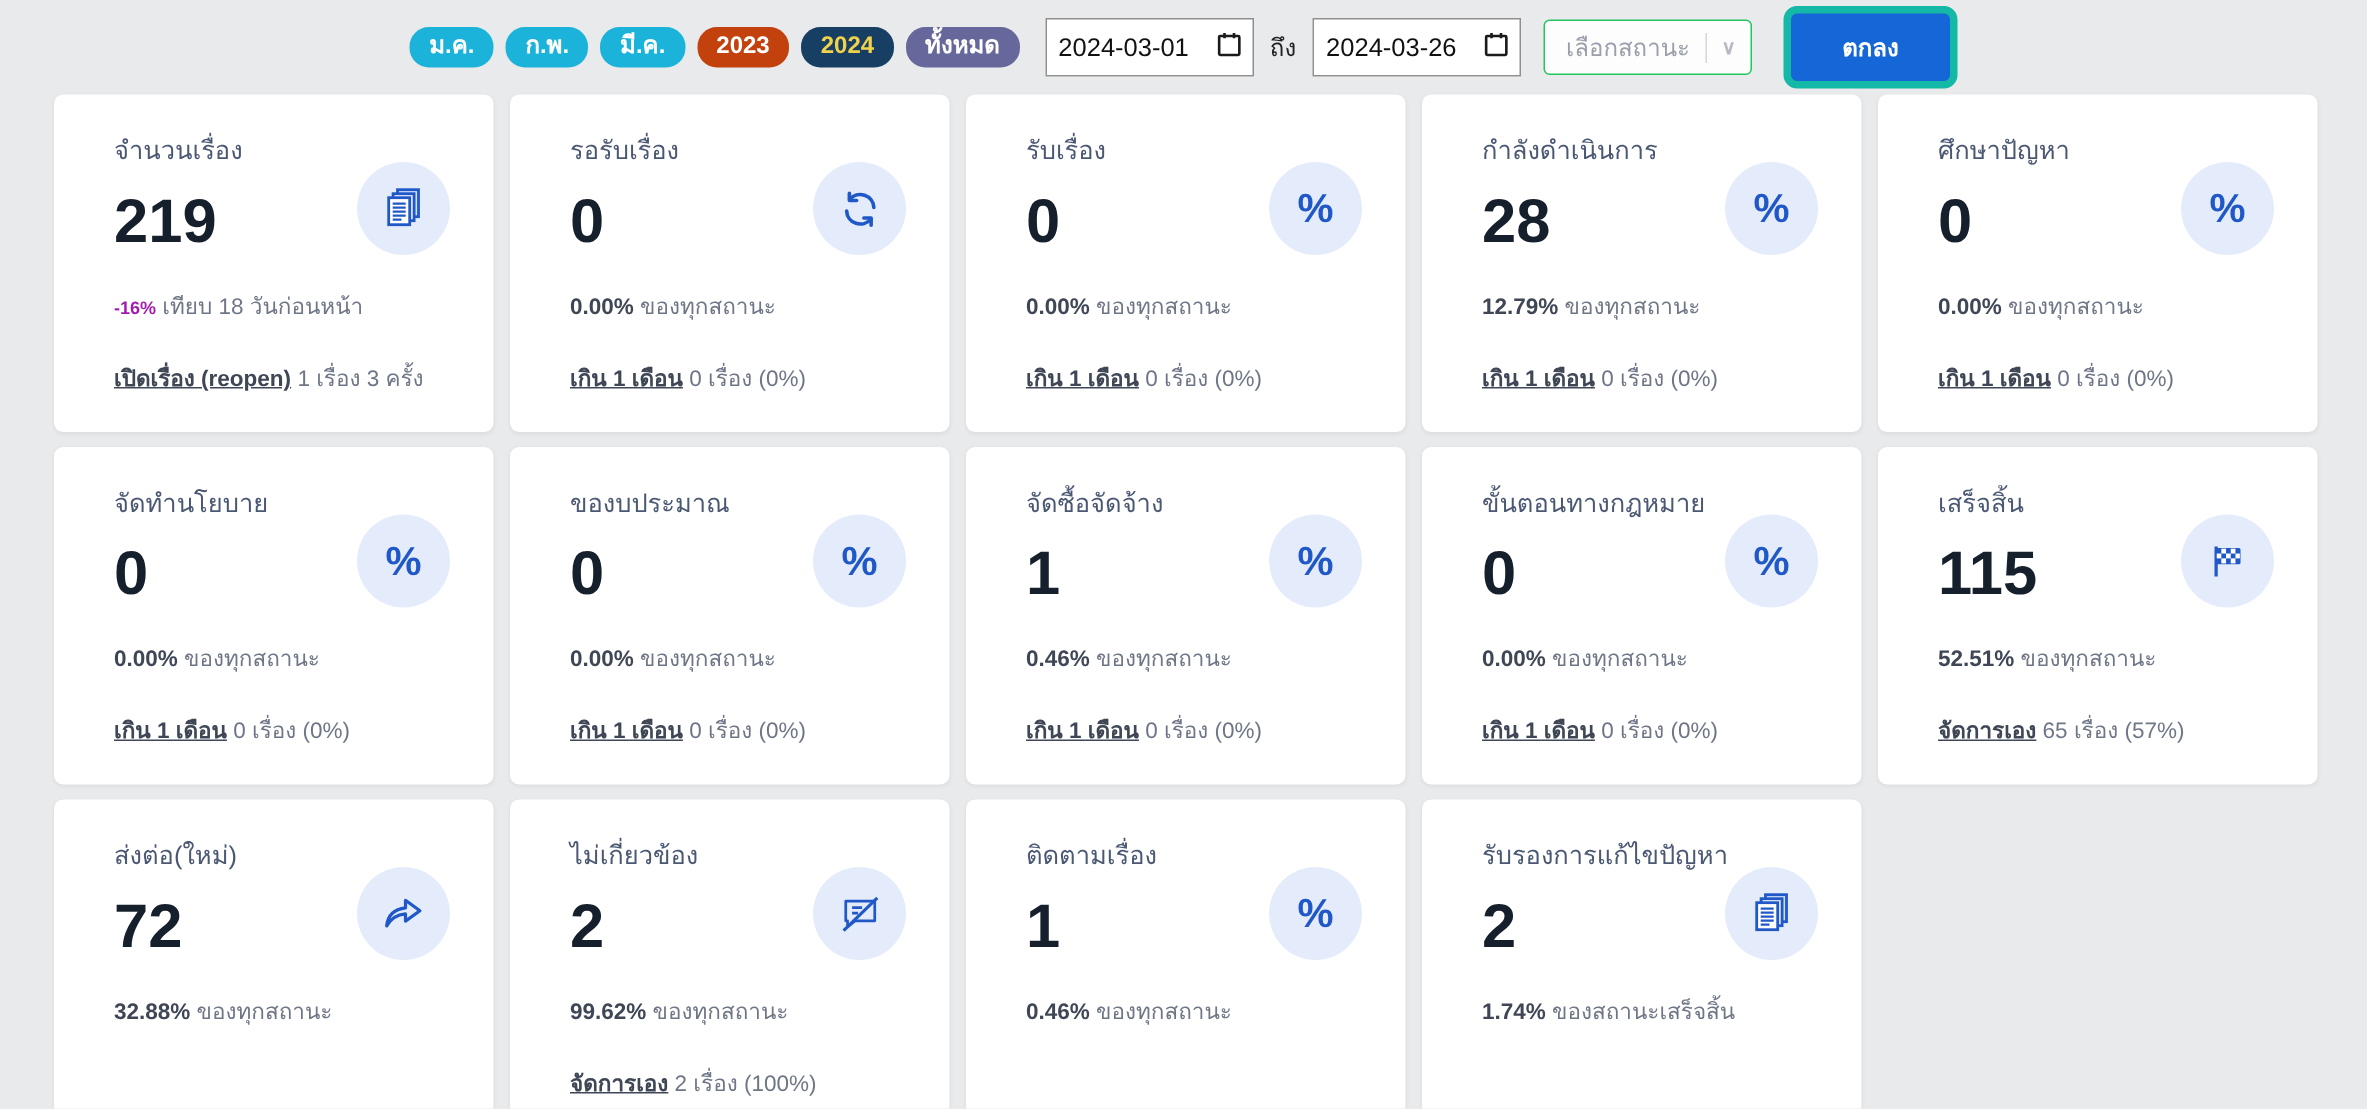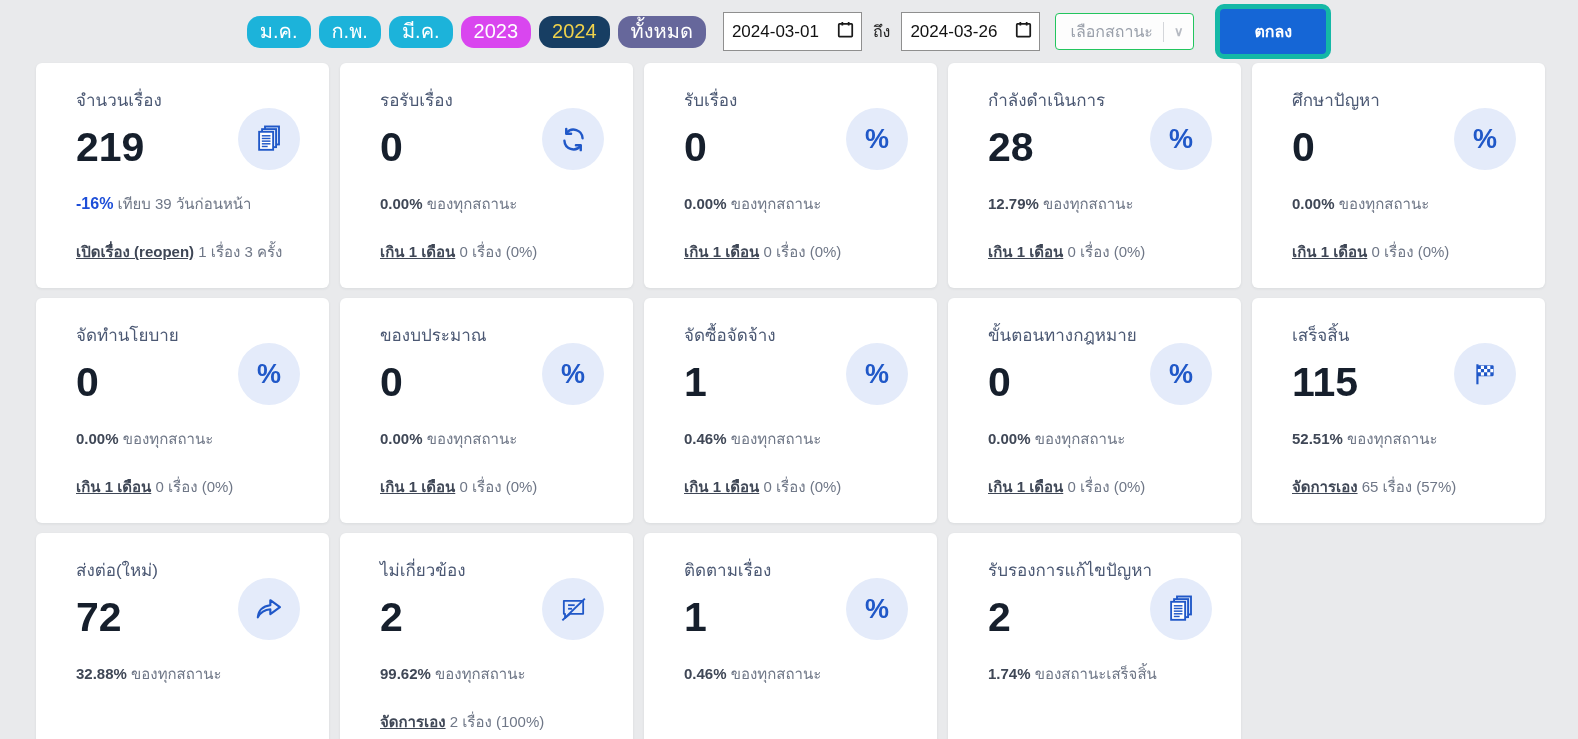--- a/index.html
+++ b/index.html
@@ -16,26 +16,26 @@
     display:flex;
     align-items:center;
     justify-content:center;
     gap:9px;
   }
   .chips{ display:flex; align-items:center; gap:8px; margin-right:8px; }
   .chip{
     border:none; cursor:pointer;
     border-radius:13px;
     padding:4px 13px 5px;
-    font-size:20px; font-weight:400;
+    font-size:16px; font-weight:700;
     color:#fff; line-height:1.15;
     font-family:"Liberation Sans", sans-serif;
   }
   .chip.cyan{ background:#1cb3da; }
-  .chip.navy{ background:#d946ef; }
+  .chip.navy{ background:#c2410c; }
   .chip.navy-active{ background:#173e63; color:#f0d24b;text-align:right; }
   .chip.purple{ background:#66679b; }
   .date-wrap{
     display:flex; align-items:center;
     background:#fff; border:1px solid #8f8f8f;
     height:39px; padding:0 6px 0 8px; gap:4px;
   }
   .date-wrap input{
     border:none; outline:none; width:100px;
     font-size:17px; color:#111;
@@ -83,21 +83,21 @@
   }
   .icon-circle{
     position:absolute; top:45px; right:29px;
     width:62px; height:62px; border-radius:50%;
     background:#e4ebfa;
     display:flex; align-items:center; justify-content:center;
   }
   .pct-glyph{ font-size:27px; font-weight:700; color:#2058c8; }
   .line1{ margin-top:22px; font-size:15px; color:#6f7787; }
   .line1 b{ color:#3f4756; font-weight:700; }
-  .line1 b.neg{ color:#1d4ed8; font-size:16px; }
+  .line1 b.neg{ color:#a21caf; font-size:12px; }
   .line2{ margin-top:24px; font-size:15px; color:#6f7787; }
   .line2 a{
     color:#3f4756; font-weight:700;
     text-decoration:underline; cursor:pointer;
   }
 </style>
 </head>
 <body>
 
 <div class="topbar">
@@ -154,21 +154,21 @@
           <rect x="4.6" y="6.6" width="10.5" height="13.5" fill="#ffffff" stroke="#2058c8" stroke-width="1.4"></rect>
           <g stroke="#2058c8" stroke-width="1.1">
             <line x1="6.6" y1="9.6" x2="13.1" y2="9.6"></line>
             <line x1="6.6" y1="11.6" x2="13.1" y2="11.6"></line>
             <line x1="6.6" y1="13.6" x2="13.1" y2="13.6"></line>
             <line x1="6.6" y1="15.6" x2="13.1" y2="15.6"></line>
             <line x1="6.6" y1="17.6" x2="11" y2="17.6"></line>
           </g>
         </svg>
       </div>
-      <div class="line1"><b class="neg">-16%</b> <span>เทียบ 39 วันก่อนหน้า</span></div>
+      <div class="line1"><b class="neg">-16%</b> <span>เทียบ 18 วันก่อนหน้า</span></div>
       <div class="line2"><a>เปิดเรื่อง (reopen)</a> <span>1 เรื่อง 3 ครั้ง</span></div>
     </div>
     <div class="card">
       <div class="card-title">รอรับเรื่อง</div>
       <div class="card-value">0</div>
       <div class="icon-circle">
         <svg width="29" height="29" viewBox="0 0 24 24" fill="none" stroke="#2058c8" stroke-width="2" stroke-linecap="round" stroke-linejoin="round">
           <path d="M19.5 11A7.5 7.5 0 0 0 6.2 6.6"></path>
           <polyline points="6 3.2 6 7.2 10 7.2"></polyline>
           <path d="M4.5 13a7.5 7.5 0 0 0 13.3 4.4"></path>

